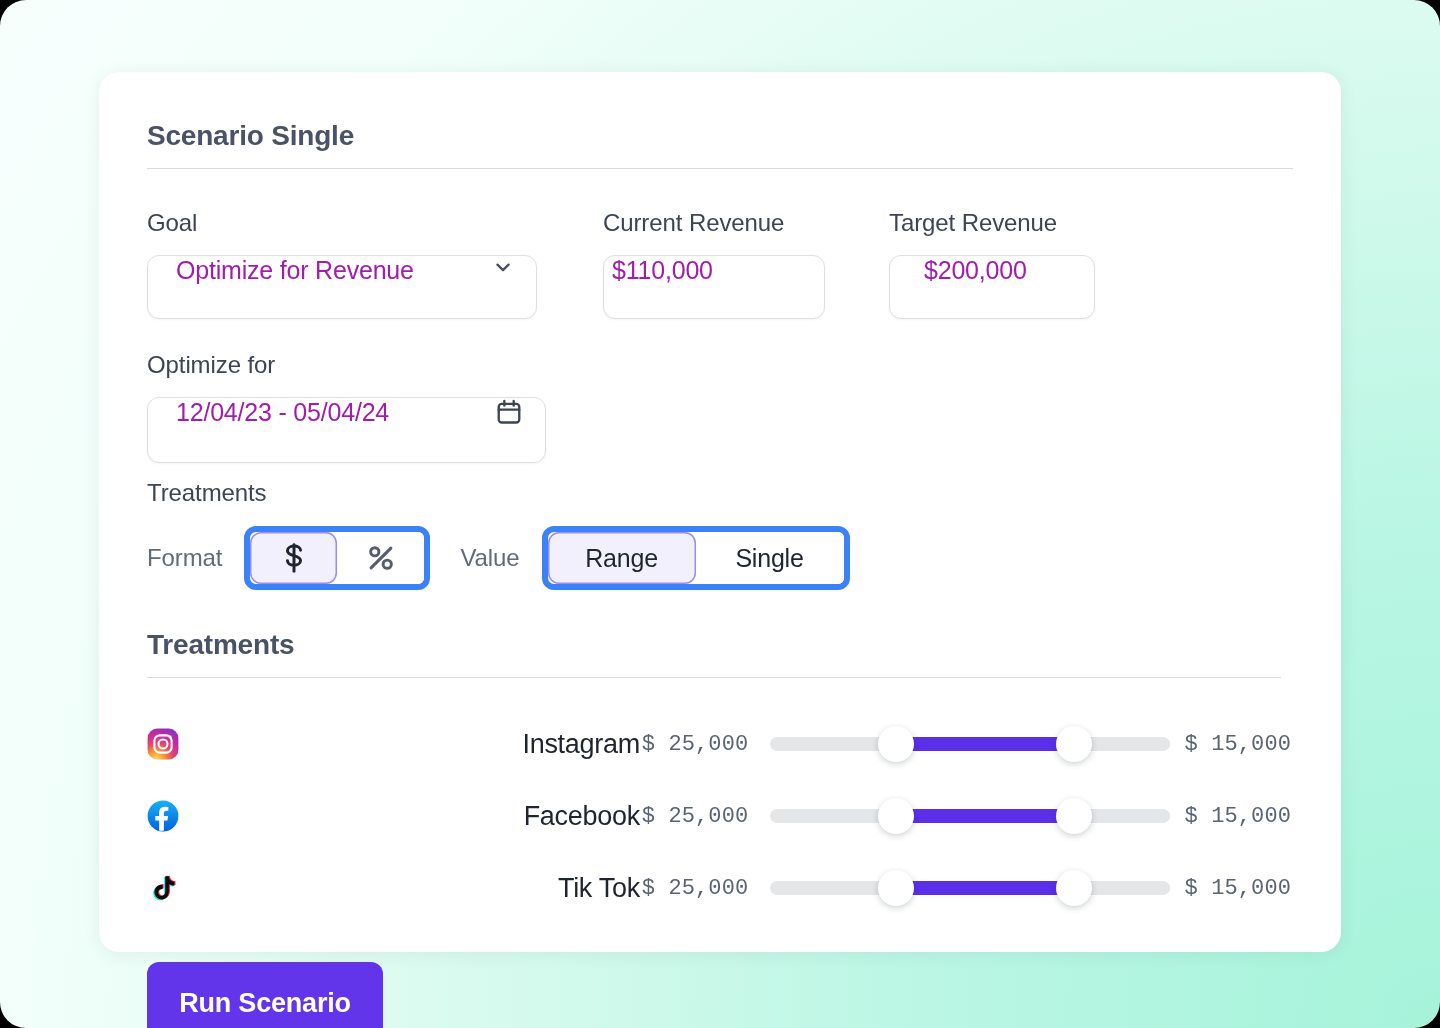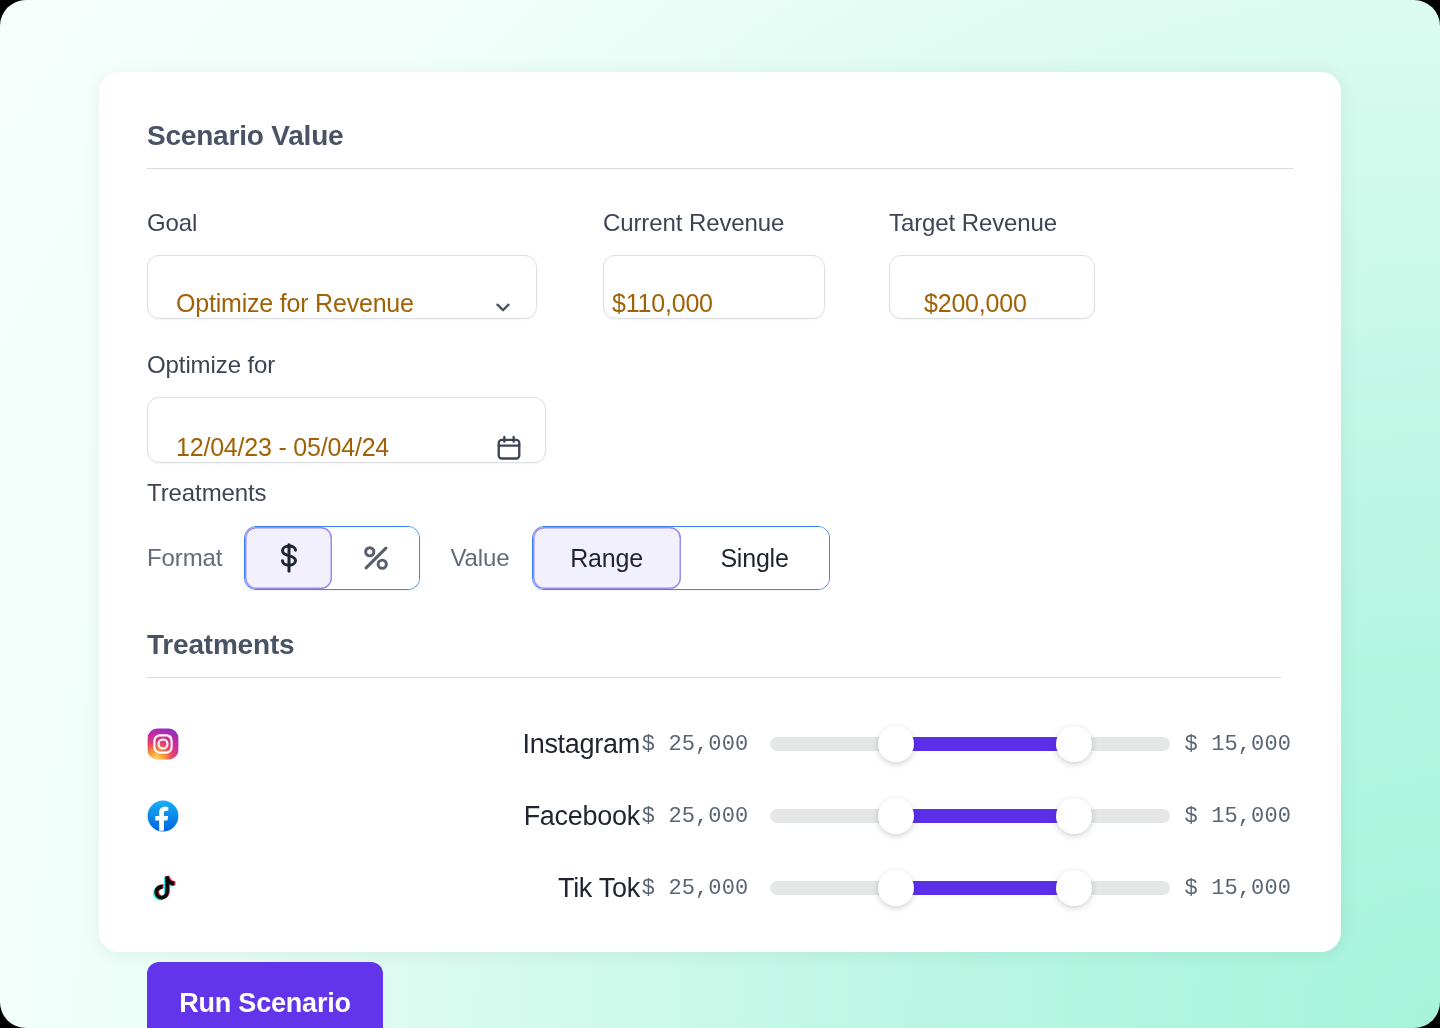--- a/index.html
+++ b/index.html
@@ -71,44 +71,44 @@
     white-space: nowrap;
   }
 
   .control-box {
     margin-top: 18px;
     background: #fff;
     border: 1px solid #dcdfe3;
     border-radius: 12px;
     box-shadow: 0 1px 2px rgba(31,45,61,0.05);
     display: flex;
-    align-items: flex-end;
+    align-items: flex-start;
     font-size: 25px;
-    color: #a16207;
+    color: #a21caf;
     letter-spacing: -0.2px;
   }
 
   .fld-goal { width: 390px; }
   .fld-goal .control-box {
     width: 390px; height: 64px;
     padding: 0 22px 0 28px;
     justify-content: space-between;
     cursor: pointer;
   }
 
   .fld-current { width: 270px; margin-left: 50px; }
   .fld-current .control-box { width: 222px; height: 64px; padding: 0 8px; }
 
   .fld-target { width: 280px; }
   .fld-target .control-box { width: 206px; height: 64px; padding: 0 34px; }
 
   .fld-dates { width: 440px; }
   .fld-dates .control-box {
     width: 399px; height: 66px;
-    padding: 8px 22px 0 28px;
+    padding: 0 22px 0 28px;
     justify-content: space-between;
     cursor: pointer;
   }
 
   .chevron { width: 22px; height: 22px; display: block; flex: none; }
   .cal-icon { width: 28px; height: 28px; display: block; flex: none; }
 
   
   .fld-treat { flex: 1; }
   .treat-controls {
@@ -120,21 +120,21 @@
   .seg-label {
     font-size: 24px;
     color: #626b7a;
     letter-spacing: -0.1px;
     margin-right: 22px;
   }
   .seg-label.second { margin-left: 30px; }
 
   .segmented {
     display: flex;
-    border: 1px solid #3b82f6;
+    border: 6px solid #3b82f6;
     border-radius: 12px;
     overflow: hidden;
     box-shadow: 0 1px 2px rgba(31,45,61,0.05);
     background: #fff;
     height: 64px;
   }
   .seg-opt {
     display: flex;
     align-items: center;
     justify-content: center;
@@ -236,21 +236,21 @@
 </style>
 </head>
 <body>
 
 <div class="page">
   <div class="card">
     <div class="card-inner">
 
       
       <div>
-        <div class="section-title">Scenario Value</div>
+        <div class="section-title">Scenario Single</div>
         <div class="section-rule rule-scenario"></div>
       </div>
 
       
       <div class="form-row row-1">
 
         <div class="fld-goal">
           <div class="field-label">Goal</div>
           <div class="control-box">
             <span>Optimize for Revenue</span>

